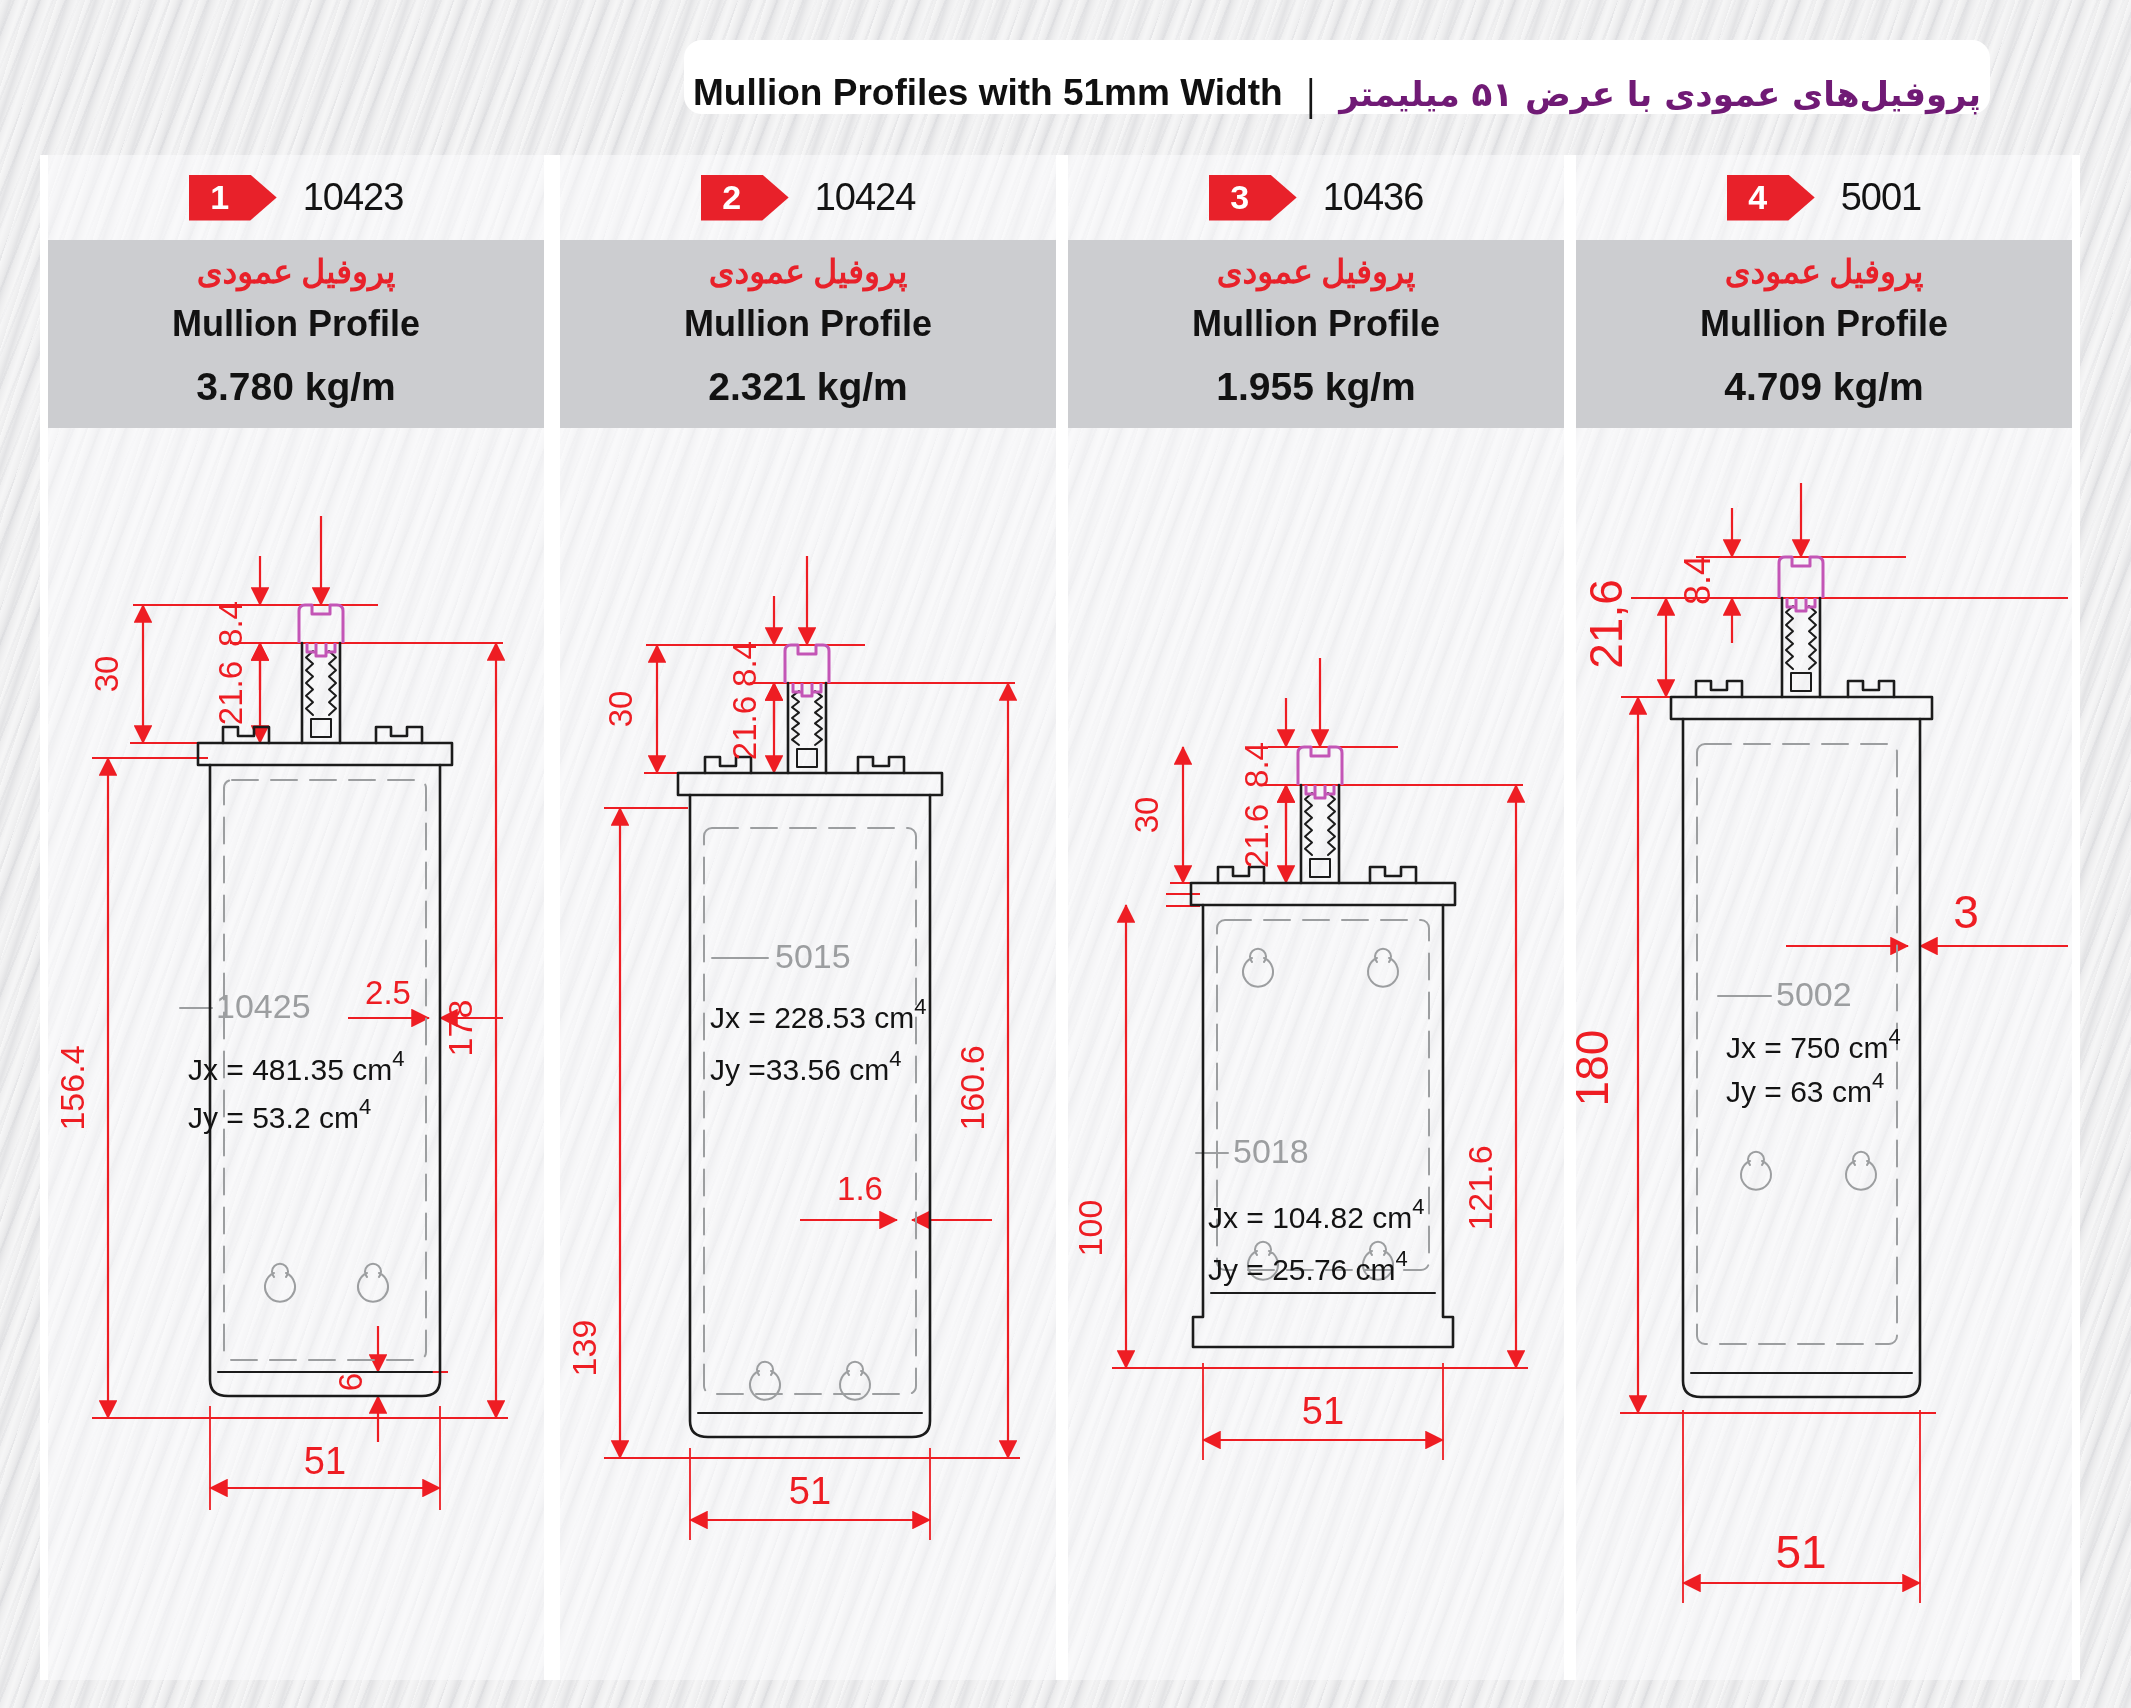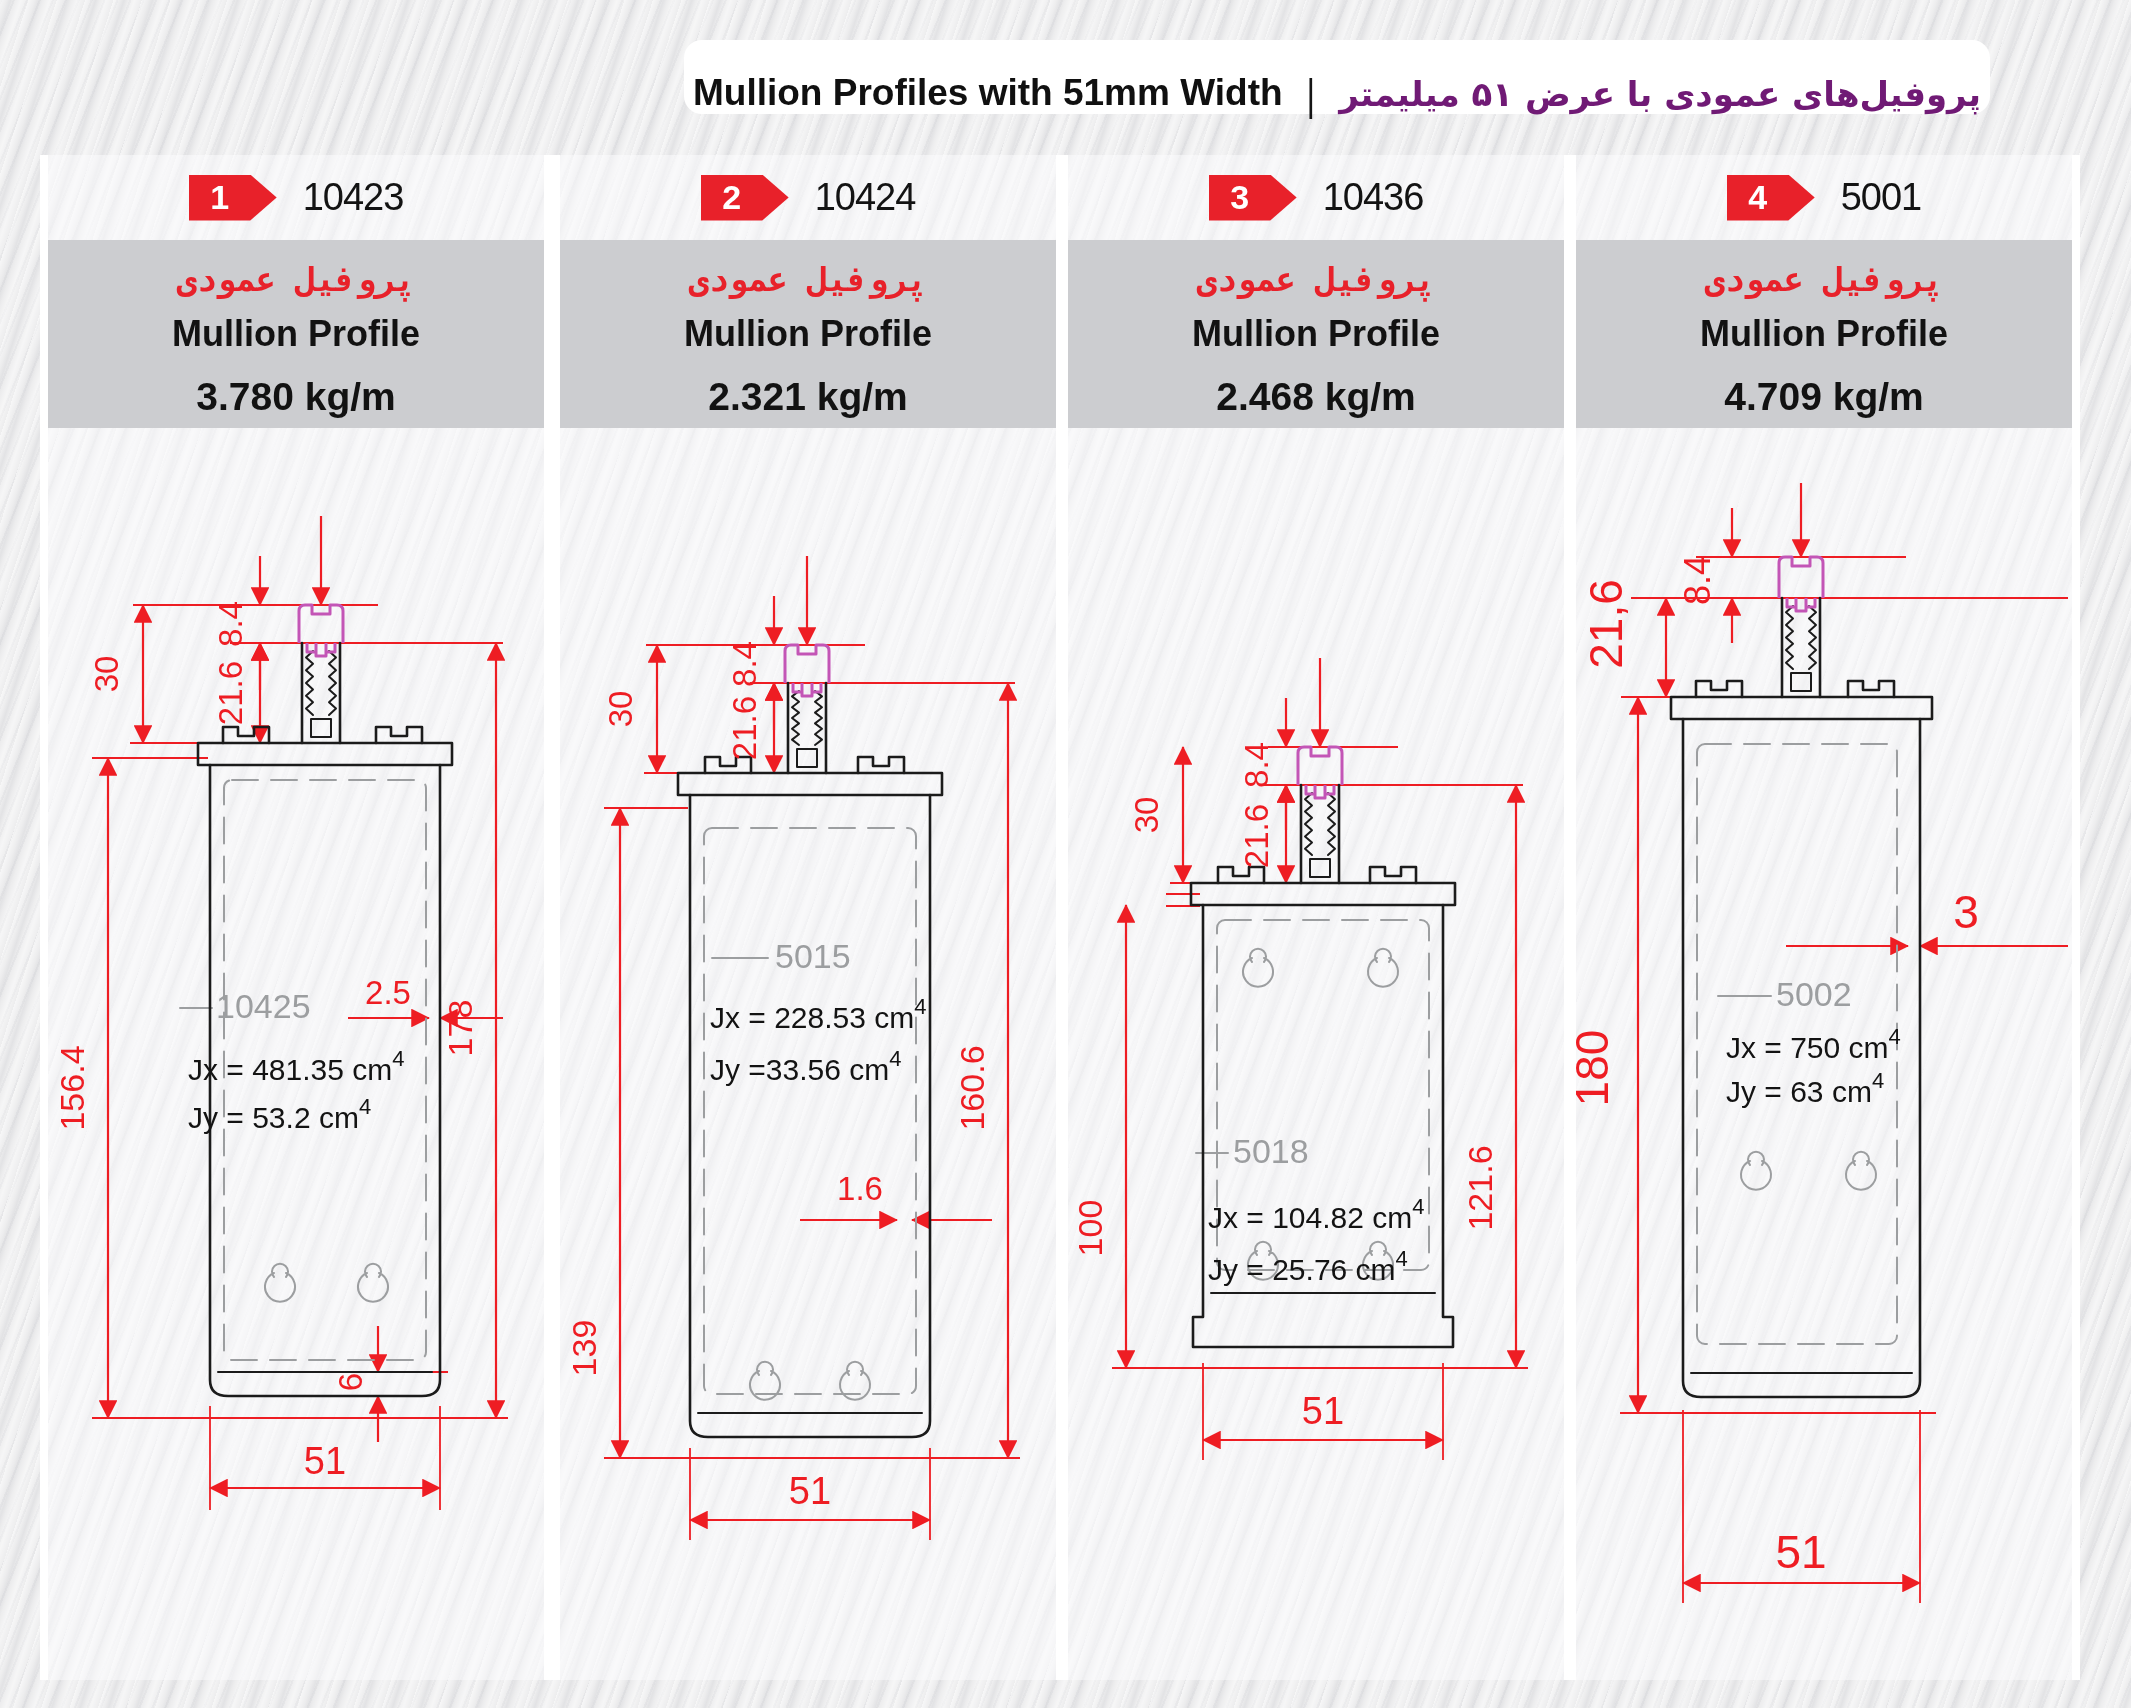--- a/index.html
+++ b/index.html
@@ -15,21 +15,21 @@
   .t-sep{font-size:33px;font-weight:400;color:#151515;transform:scaleY(1.35)}
   .t-fa{font-family:"DejaVu Sans",sans-serif;font-size:34px;font-weight:700;color:#701a75;white-space:nowrap}
   .col{position:absolute;top:155px;width:496px;height:1525px;background:rgba(252,252,254,.55);
     border-left:8px solid #fff;border-right:8px solid #fff;}
   .badge-row{height:85px;display:flex;align-items:center;justify-content:center;gap:26px}
   .badge{width:88px;height:46px;background:#e8212a;color:#fff;font-weight:700;font-size:34px;
     clip-path:polygon(0 0,70% 0,100% 50%,70% 100%,0 100%);
     display:flex;align-items:center;justify-content:center;padding-right:26px;box-sizing:border-box}
   .code{font-size:38px;font-weight:400;color:#131313;letter-spacing:-1px}
   .band{height:188px;background:#cccdd0;text-align:center}
-  .band .fa{font-family:Liberation Mono, monospace;color:#e8212a;font-size:33px;font-weight:700;padding-top:20px}
+  .band .fa{font-family:Liberation Serif, serif;color:#e8212a;font-size:33px;font-weight:700;padding-top:12px}
   .band .en{font-size:36px;font-weight:700;color:#121212;margin-top:12px}
   .band .wt{font-size:39px;font-weight:700;color:#121212;margin-top:20px}
   svg.draw{display:block;width:496px;height:1252px;overflow:visible}
   .ol{fill:none;stroke:#1b1b1b;stroke-width:2.6;stroke-linejoin:round;stroke-linecap:round}
   .ol2{fill:none;stroke:#1b1b1b;stroke-width:2;stroke-linejoin:round;stroke-linecap:round}
   .gk{fill:none;stroke:#c355b6;stroke-width:3;stroke-linejoin:round}
   .gy{fill:none;stroke:#9c9ea0;stroke-width:2;stroke-linejoin:round;stroke-linecap:round}
   .gyd{stroke-dasharray:26 13}
   .dm{fill:none;stroke:#ee1d23;stroke-width:2.2}
   .dx{fill:none;stroke:#ee1d23;stroke-width:1.8}
@@ -179,21 +179,21 @@
   <div class="col" style="left:1060px">
     <div class="badge-row">
       <span class="badge">
           <span>3</span>
         </span>
       <span class="code">10436</span>
     </div>
     <div class="band">
       <div class="fa">پروفیل عمودی</div>
       <div class="en">Mullion Profile</div>
-      <div class="wt">2.468 kg/m</div>
+      <div class="wt">1.955 kg/m</div>
     </div>
     <svg class="draw" id="svg2" viewBox="0 0 496 1252">
         <defs>
           <marker id="ah2" viewBox="0 0 10 10" refX="9.5" refY="5" markerWidth="12" markerHeight="8.5" orient="auto-start-reverse">
             <path d="M0,0 L10,5 L0,10 z" fill="#ee1d23"></path>
           </marker>
         </defs>
         <path d="M252,230 V319" class="dm" marker-end="url(#ah2)"></path>
         <path d="M200,319 H330" class="dx"></path>
         <path d="M195,357 H455" class="dx"></path>

